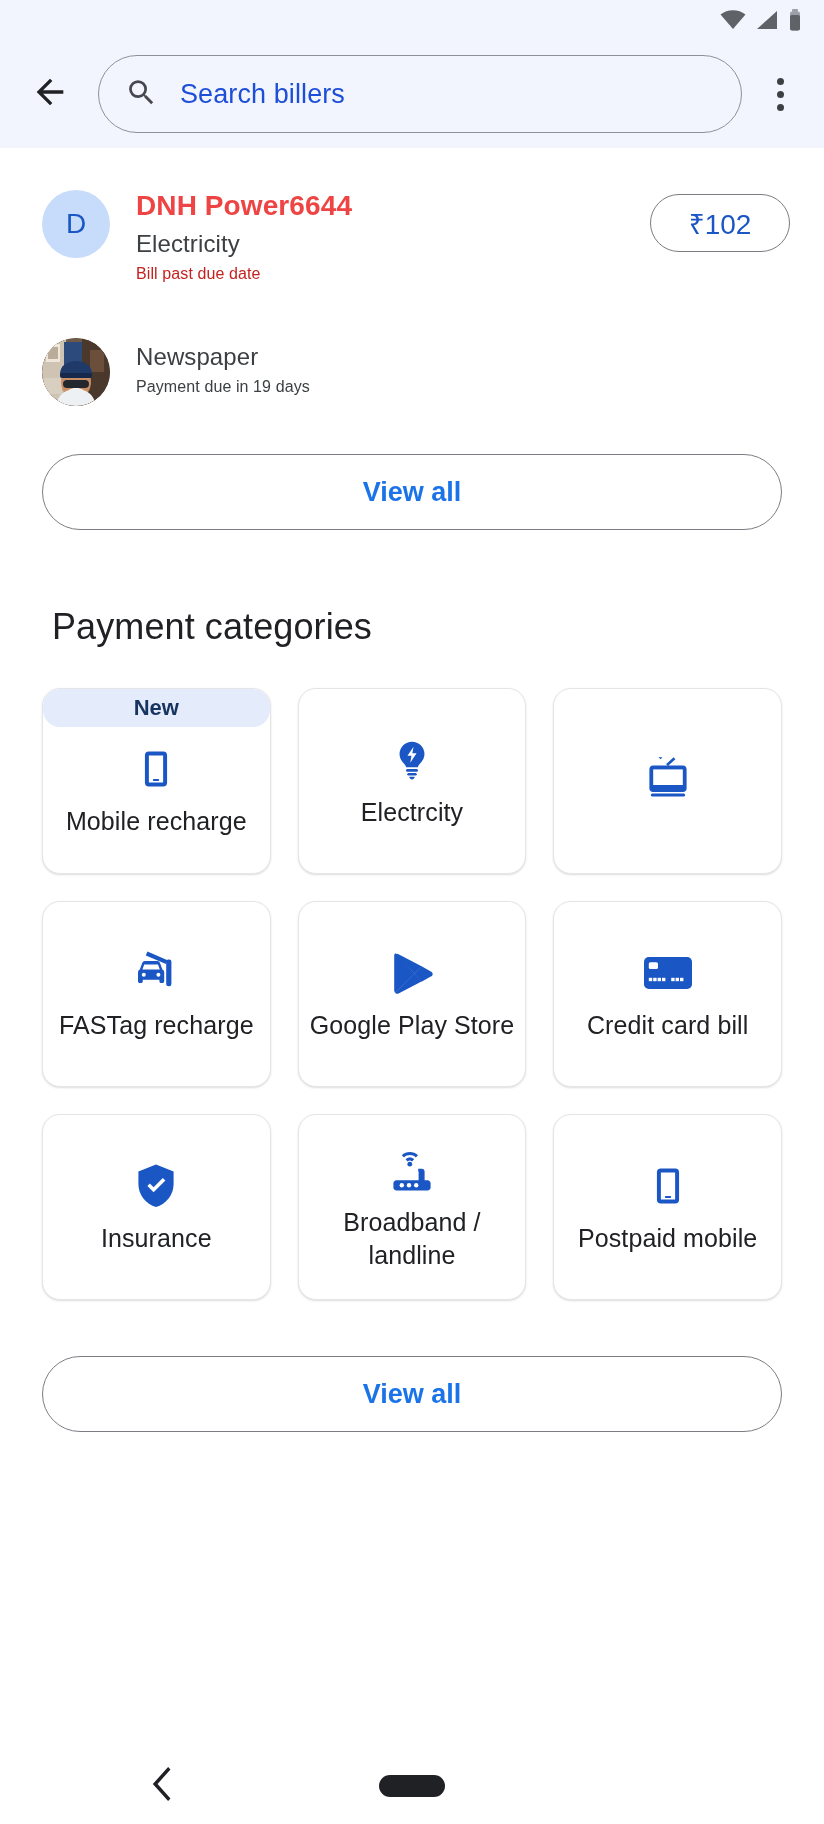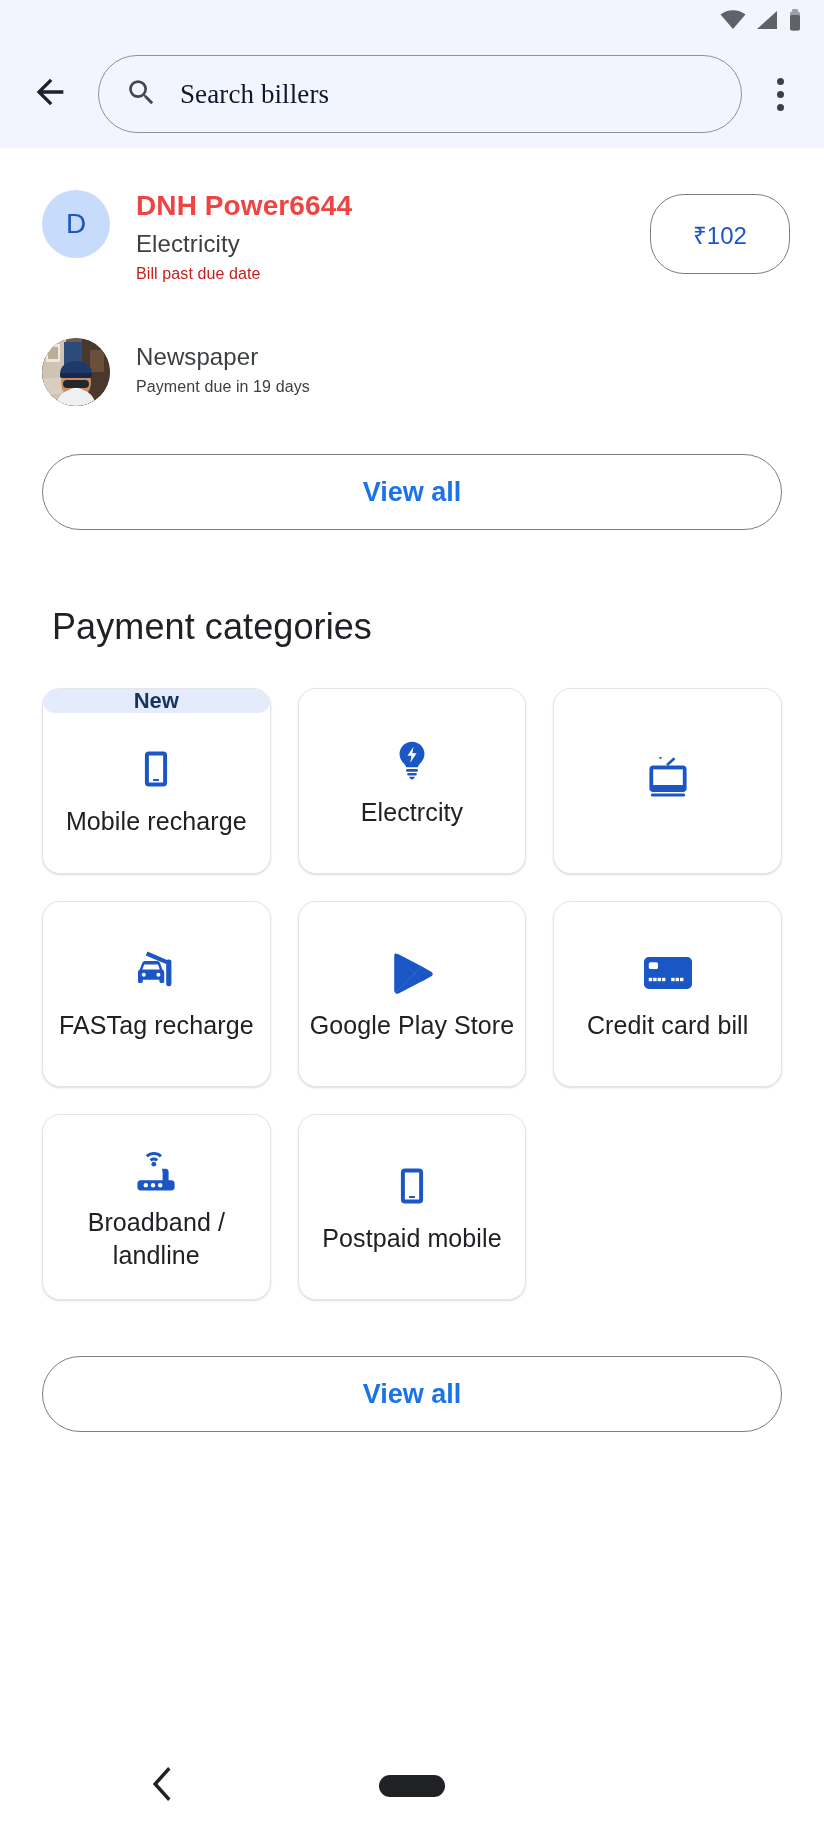--- a/index.html
+++ b/index.html
@@ -40,23 +40,22 @@
     border-radius:40px;
     display:flex; align-items:center;
     padding:0 26px;
     gap:22px;
     background:transparent;
     margin:0 8px 0 14px;
     cursor:text;
   }
   .search-placeholder{
     font-size:27px;
-    color:#0f172a;
+    color:#1d4ed8;
     letter-spacing:.1px;
-    font-family:Liberation Serif, serif;
   }
   .overflow-btn{
     width:48px; height:56px; flex:0 0 48px;
     display:flex; align-items:center; justify-content:center;
     cursor:pointer;
   }
   .dot{ width:7px; height:7px; border-radius:50%; background:#3c4043; margin:3px 0; }
 
   
   .content{ background:#fff; padding:0 0 0 0; }
@@ -89,23 +88,23 @@
   }
   .biller-status{
     font-size:16px; line-height:1.42; margin-top:2px; letter-spacing:.1px;
   }
   .status-overdue{ color:#c5221f; }
   .status-normal{ color:#3c4043; }
   .amount-pill{
     flex:0 0 auto;
     border:1px solid #7a7d82;
     border-radius:34px;
-    height:80px; min-width:140px;
-    display:flex; align-items:center; justify-content:center;
-    font-size:24px; color:#1a56c4; font-weight:500;
+    height:58px; min-width:140px;
+    display:flex; align-items:center; justify-content:center;
+    font-size:28px; color:#1a56c4; font-weight:500;
     padding:0 24px;
     margin-top:6px;
     cursor:pointer;
     background:#fff;
   }
 
   .viewall-btn{
     margin:34px 42px 0 42px;
     height:76px;
     border:1px solid #7a7d82;
@@ -137,21 +136,21 @@
     position:relative;
     display:flex; flex-direction:column;
     align-items:center; justify-content:center;
     box-shadow:0 1px 2px rgba(60,64,67,.18);
     cursor:pointer;
     overflow:hidden;
   }
   .tile.has-badge{ justify-content:flex-start; }
   .tile-badge{
     position:absolute; top:0; left:0; right:0;
-    height:24px; background:#e4ecfb;
+    height:38px; background:#e4ecfb;
     display:flex; align-items:center; justify-content:center;
     font-size:22px; color:#17335f; font-weight:700;border-radius:17px;
   }
   .tile-icon{
     height:56px;
     display:flex; align-items:center; justify-content:center;
     margin-bottom:8px;
   }
   .tile.has-badge .tile-icon{ margin-top:52px; }
   .tile-label{
@@ -352,20 +351,29 @@
           <rect x="7.8" y="12.4" width="1.7" height="1.7" fill="#ffffff"></rect>
           <rect x="10" y="12.4" width="1.7" height="1.7" fill="#ffffff"></rect>
           <rect x="14.6" y="12.4" width="1.7" height="1.7" fill="#ffffff"></rect>
           <rect x="16.8" y="12.4" width="1.7" height="1.7" fill="#ffffff"></rect>
           <rect x="19" y="12.4" width="1.7" height="1.7" fill="#ffffff"></rect>
         </svg>
       </div>
       <div class="tile-label">Credit card bill</div>
     </div>
 
+    <div class="tile">
+      <div class="tile-icon">
+        <svg width="40" height="46" viewBox="0 0 20 23">
+          <path d="M10 .8 1.2 4.3v6.2c0 5.3 3.7 10.2 8.8 11.5 5.1-1.3 8.8-6.2 8.8-11.5V4.3L10 .8z" fill="#1a56c4"></path>
+          <path d="m8.8 14.6-3.1-3.1 1.2-1.3 1.9 1.9 4.6-4.6 1.3 1.3-5.9 5.8z" fill="#ffffff"></path>
+        </svg>
+      </div>
+      <div class="tile-label">Insurance</div>
+    </div>
 
     <div class="tile">
       <div class="tile-icon">
         <svg width="50" height="48" viewBox="0 0 25 24">
           <path d="M7.4 4.6c2.2-2.2 5.9-2.2 8.1 0l-1.1 1.1c-1.6-1.6-4.3-1.6-5.9 0L7.4 4.6z" fill="#1a56c4"></path>
           <path d="M9.3 6.6c1.2-1.2 3.1-1.2 4.3 0l-1.1 1.1c-.6-.6-1.6-.6-2.2 0L9.3 6.6z" fill="#1a56c4"></path>
           <circle cx="11.4" cy="9.1" r="1.2" fill="#1a56c4"></circle>
           <path d="M15.6 11.4h1.8c.8 0 1.4.6 1.4 1.4v4.3h1.5c.8 0 1.5.7 1.5 1.5v2.2c0 .8-.7 1.5-1.5 1.5H4.7c-.8 0-1.5-.7-1.5-1.5v-2.2c0-.8.7-1.5 1.5-1.5h11.1v-4.3h-.2v-1.4z" fill="#1a56c4"></path>
           <circle cx="7.4" cy="19.6" r="1.1" fill="#ffffff"></circle>
           <circle cx="11" cy="19.6" r="1.1" fill="#ffffff"></circle>

